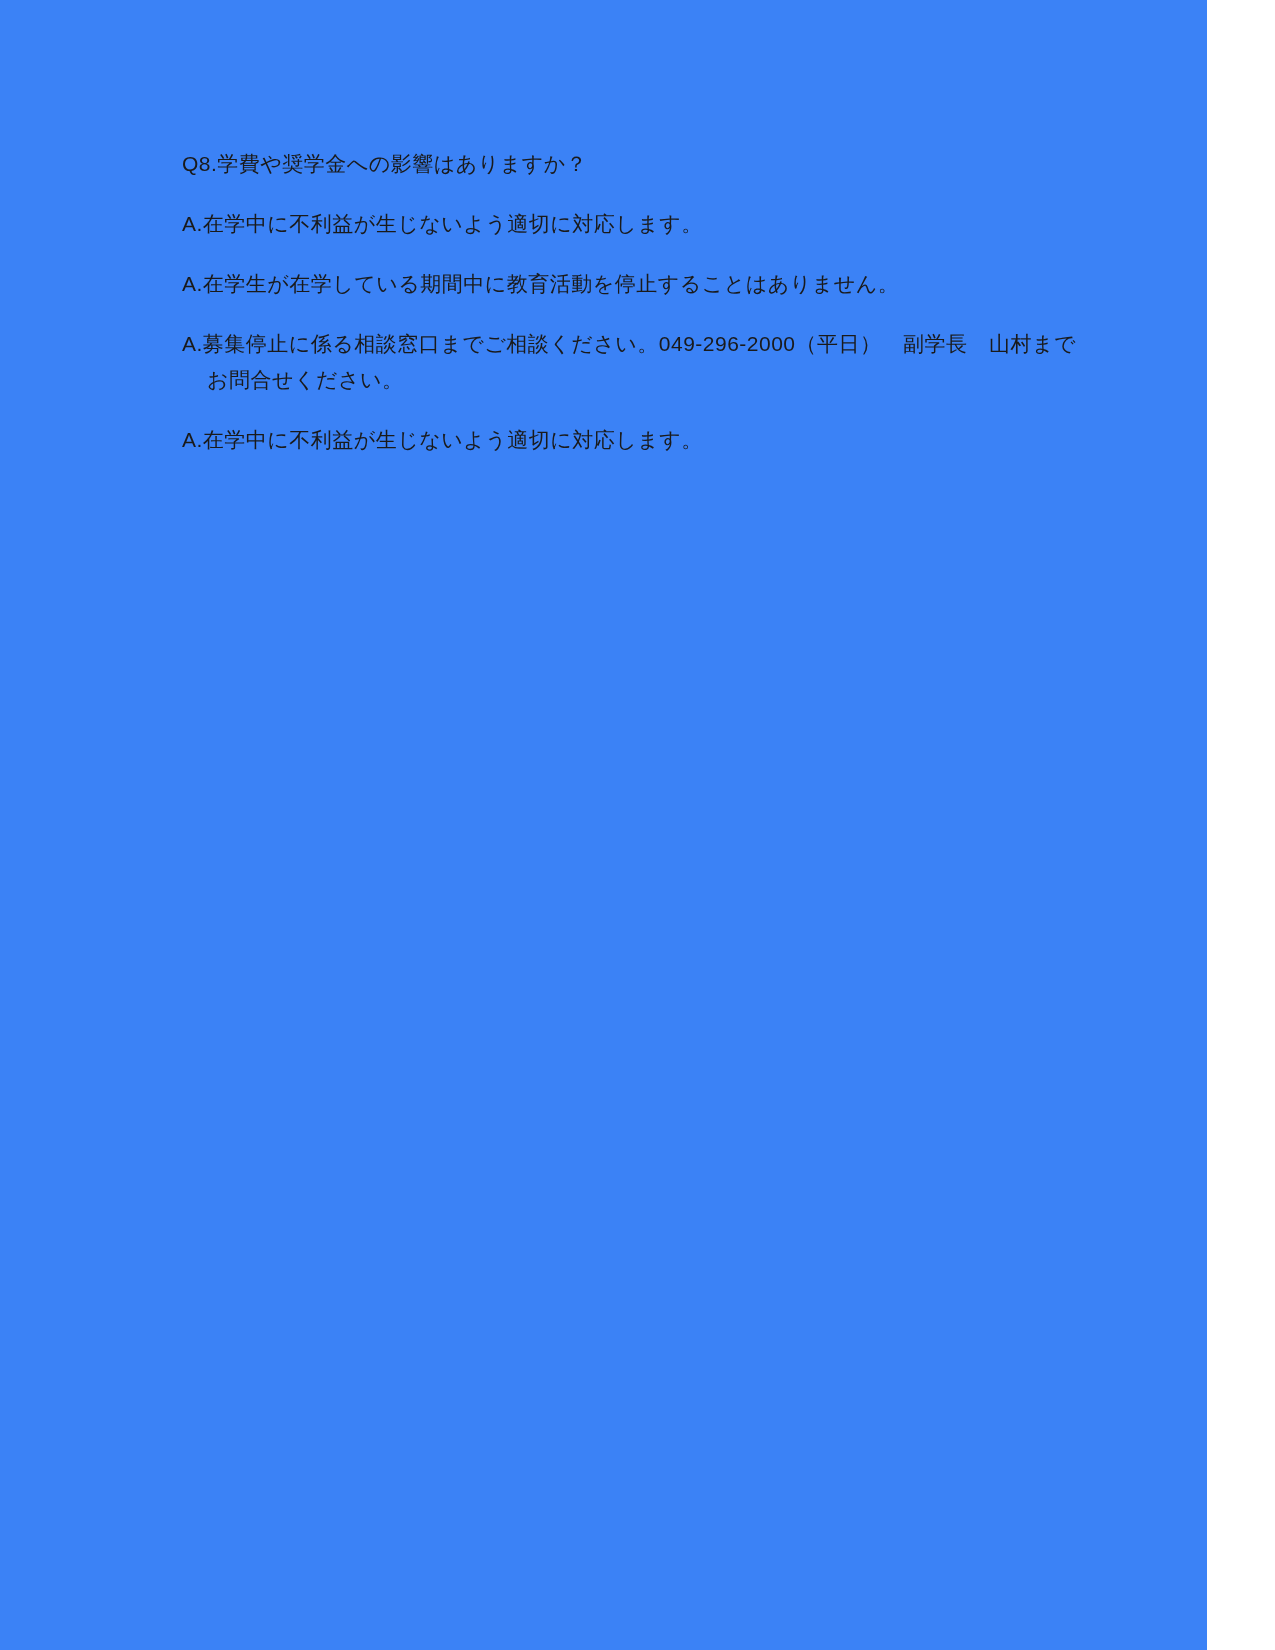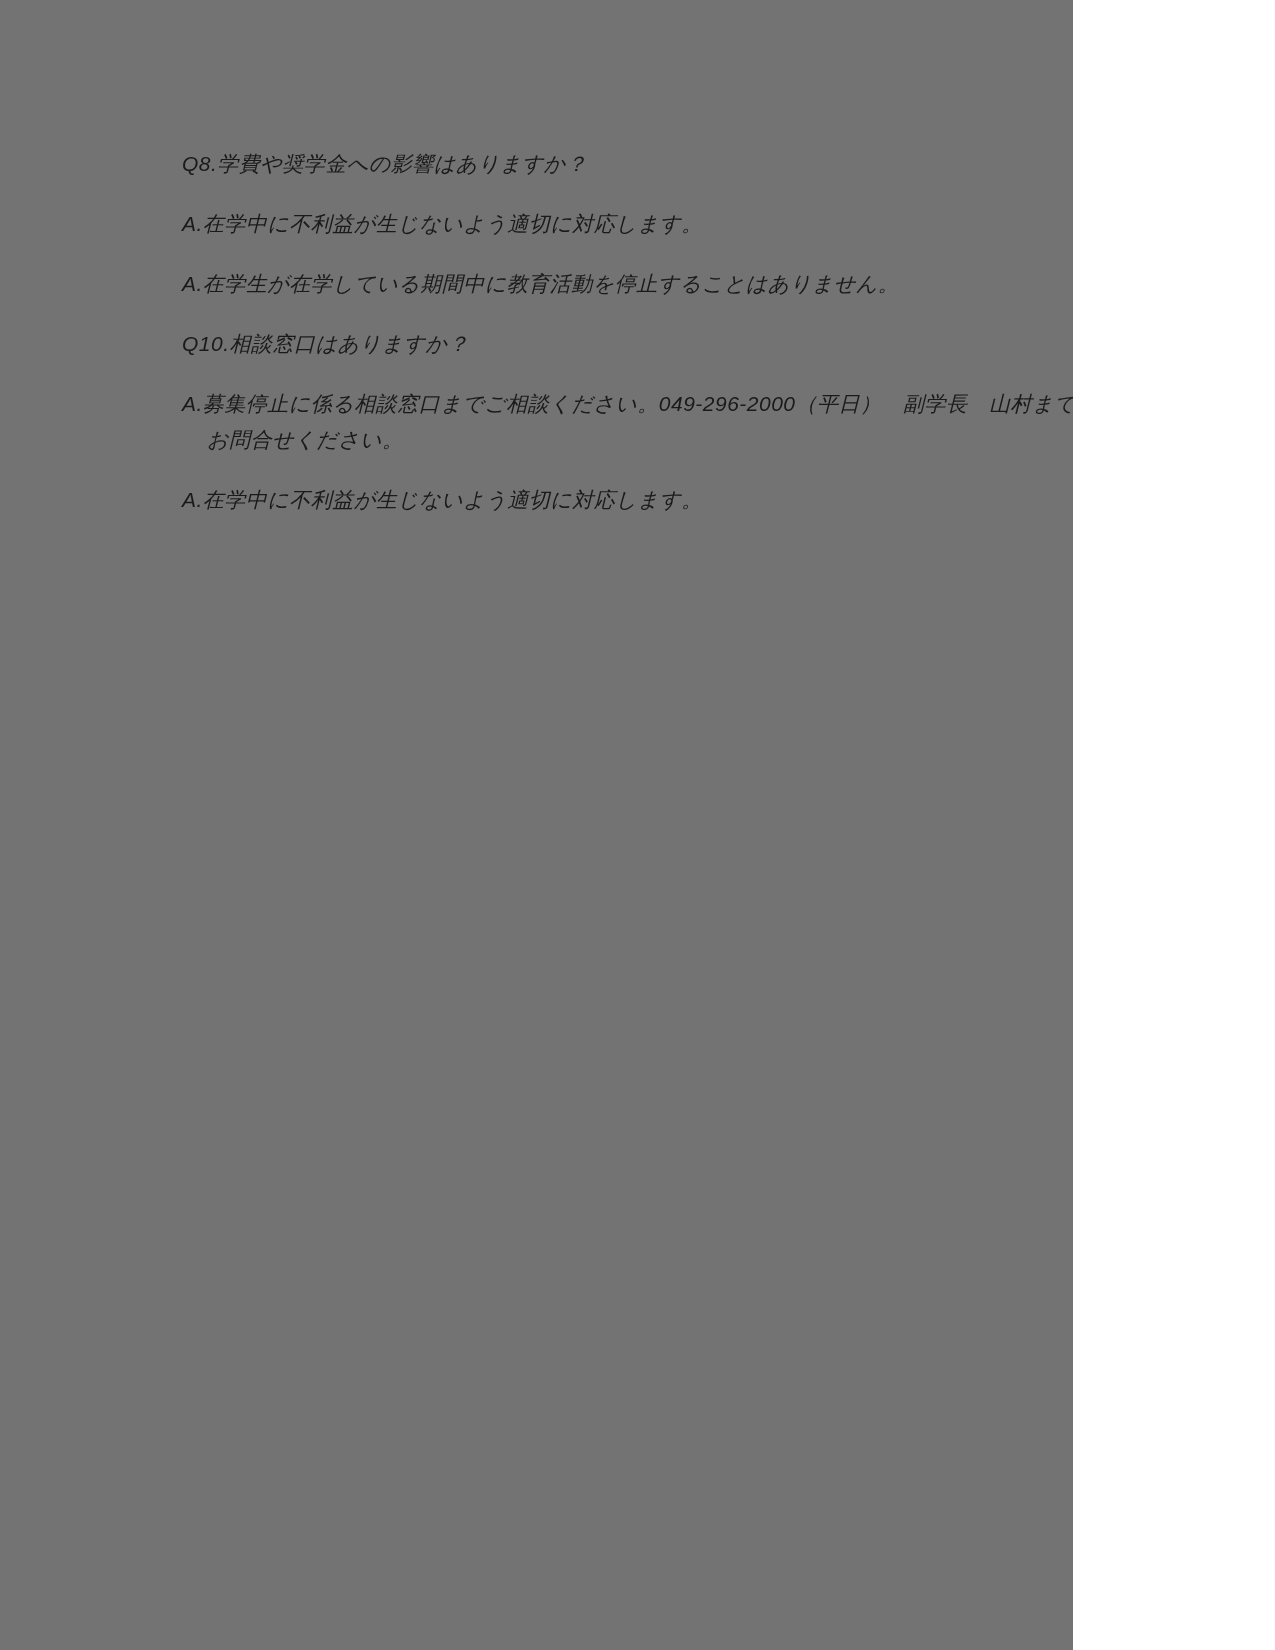--- a/index.html
+++ b/index.html
@@ -2,27 +2,26 @@
 <html lang="ja"><head>
 <meta charset="utf-8">
 <style>
   html, body {
     margin: 0;
     padding: 0;
     background: #ffffff;
   }
   .page {
     position: relative;
-    width: 1073px;
+    width: 1207px;
     height: 1650px;
-    background: #737373;
+    background: #3b82f6;
     overflow: hidden;
     font-family: "Liberation Sans", sans-serif;
     color: #1a1a1a;
-    font-style: italic;
   }
   .content {
     position: absolute;
     top: 146px;
     left: 182px;
     width: 910px;
   }
   .para {
     font-size: 21px;
     line-height: 36px;
@@ -43,21 +42,20 @@
 <div class="page">
   <div class="content">
 
     <p class="para">Q8.学費や奨学金への影響はありますか？</p>
 
     <p class="para">A.在学中に不利益が生じないよう適切に対応します。</p>
 
 
     <p class="para">A.在学生が在学している期間中に教育活動を停止することはありません。</p>
 
-    <p class="para">Q10.相談窓口はありますか？</p>
 
     <p class="para">
       <span class="line">A.募集停止に係る相談窓口までご相談ください。049-296-2000（平日）　副学長　山村まで</span>
       <span class="line cont">お問合せください。</span>
     </p>
 
 
     <p class="para">A.在学中に不利益が生じないよう適切に対応します。</p>
 
   </div>

